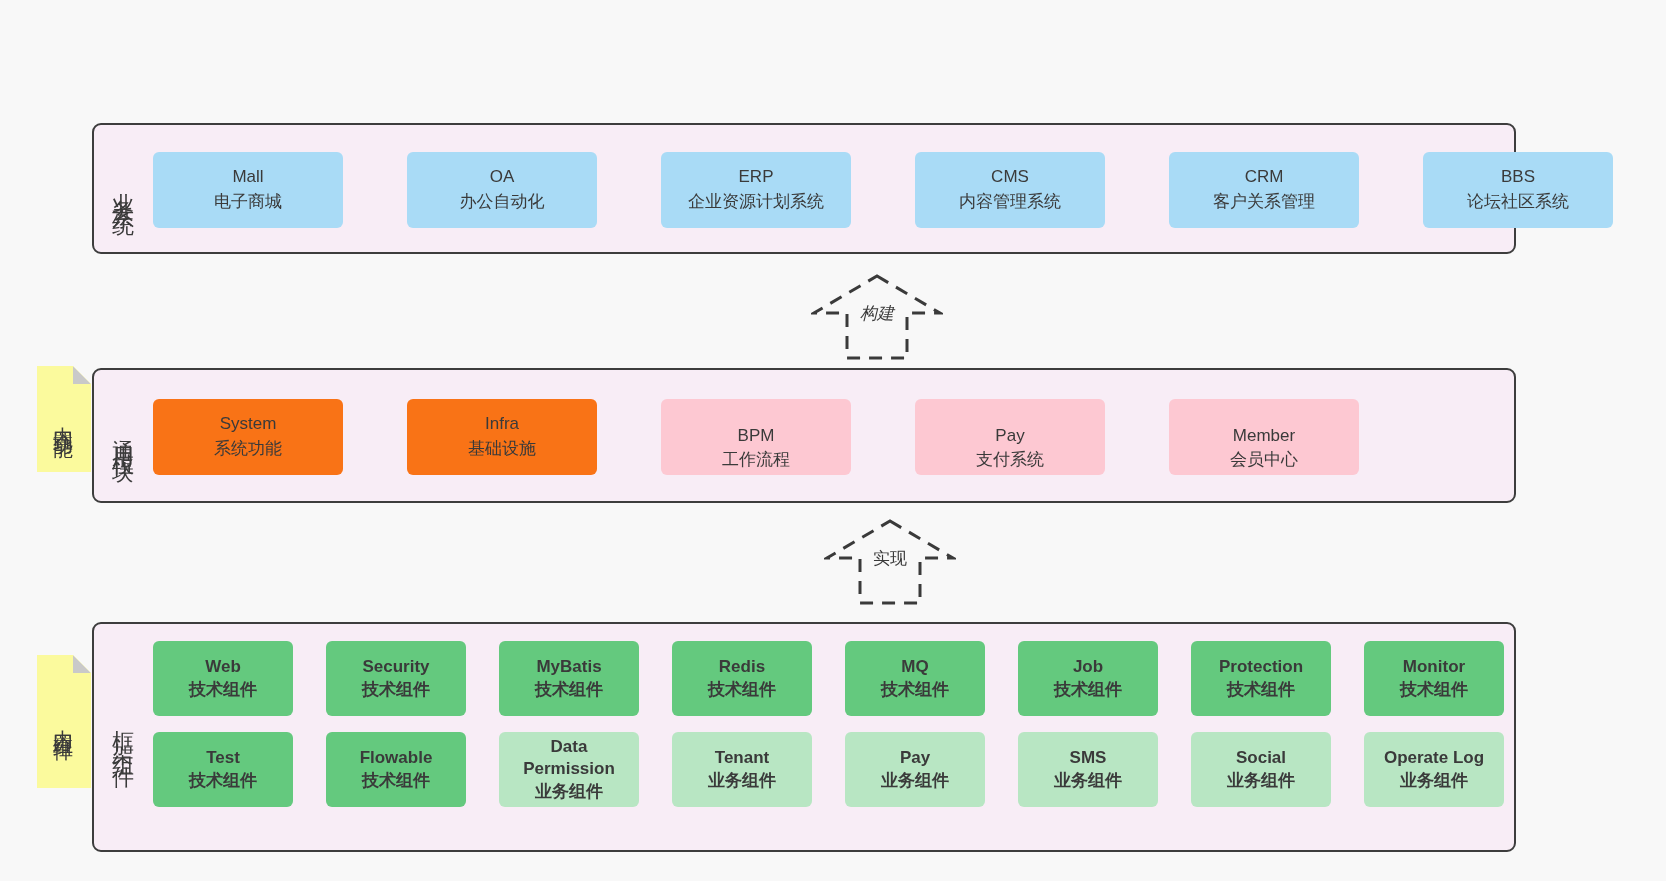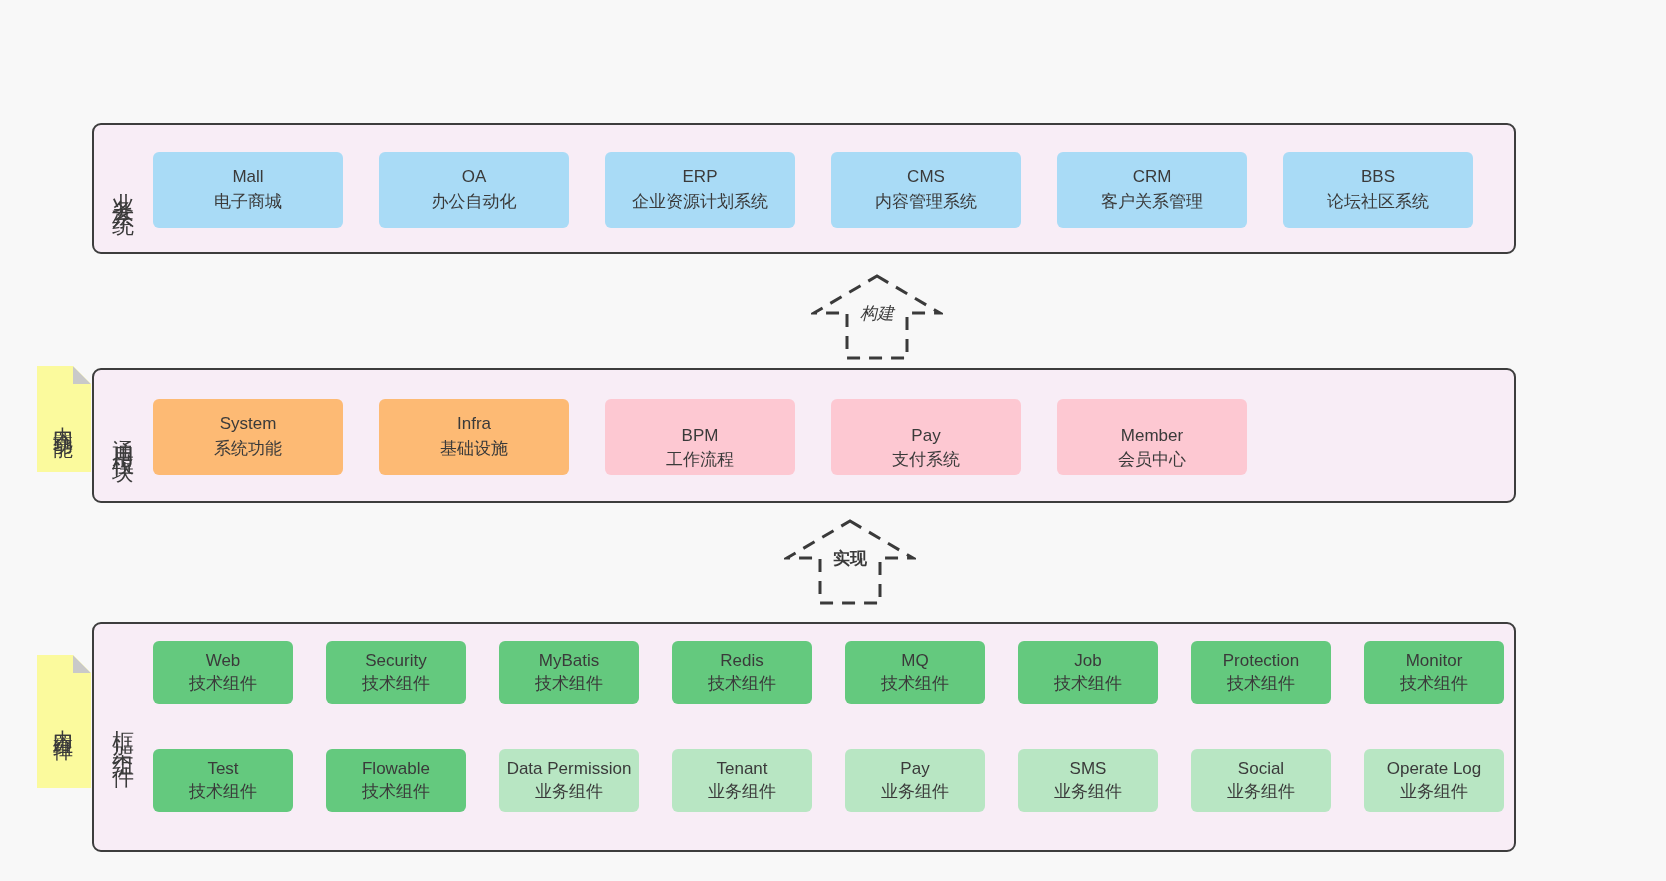--- a/index.html
+++ b/index.html
@@ -16,32 +16,32 @@
   }
   .band-label{
     position:absolute;left:0;top:0;bottom:0;width:58px;
     display:flex;align-items:center;justify-content:center;
   }
   .band-label span{
     writing-mode:vertical-rl;text-orientation:upright;
     font-size:22px;letter-spacing:7px;color:#3a3a3a;white-space:nowrap;
   }
   .band-label.spread span{letter-spacing:12px;}
-  .row{position:absolute;left:59px;display:flex;gap:36px;}
+  .row{position:absolute;left:59px;display:flex;gap:64px;}
   .row.eight{gap:33px;}
   .box{
     border-radius:6px;display:flex;flex-direction:column;
     justify-content:center;align-items:center;text-align:center;
     font-size:17px;line-height:1.45;color:#3a3a3a;
     box-sizing:border-box;padding:2px 4px;
   }
   .row.six .box{width:190px;height:76px;}
-  .row.eight .box{width:140px;height:63px;line-height:1.3;}
+  .row.eight .box{width:140px;height:75px;line-height:1.3;font-weight:bold;}
   .v-blue{background:#a9dbf6;}
-  .v-red{background:#fdba74;text-align:center;}
+  .v-red{background:#f97316;text-align:center;}
   .v-pink{background:#fdc8d2;justify-content:flex-end;}
   .v-green{background:#64c97e;}
   .v-lightgreen{background:#b8e6c3;}
   .sticky{
     position:absolute;left:37px;width:54px;background:#fbfa9d;
     clip-path:polygon(0 0,calc(100% - 18px) 0,100% 18px,100% 100%,0 100%);
     display:flex;align-items:center;justify-content:center;z-index:3;
   }
   .sticky .fold{
     position:absolute;top:0;right:0;width:18px;height:18px;
@@ -128,21 +128,21 @@
         <div>Pay</div>
         <div>支付系统</div>
       </div>
       <div class="box v-pink">
         <div>Member</div>
         <div>会员中心</div>
       </div>
     </div>
 </div>
 
-<div class="arrow" style="left:784px;top:518px;font-weight:bold;">
+<div class="arrow" style="left:824px;top:518px;">
   <svg width="132" height="88" viewBox="0 0 132 88">
     <polygon points="66,3 129,40 96,40 96,85 36,85 36,40 3,40" fill="none" stroke="#3a3a3a" stroke-width="3" stroke-dasharray="13 9"></polygon>
     <rect x="38" y="25" width="56" height="28" fill="#f8f8f8"></rect>
     <text x="66" y="46" text-anchor="middle">实现</text>
   </svg>
 </div>
 
 <div class="sticky" style="top:655px;height:133px;">
   <i class="fold"></i>
   <span>内置组件</span>
@@ -180,21 +180,21 @@
       </div>
       <div class="box v-green">
         <div>Protection</div>
         <div>技术组件</div>
       </div>
       <div class="box v-green">
         <div>Monitor</div>
         <div>技术组件</div>
       </div>
     </div>
-  <div class="row eight" style="top:125px;align-items:center;">
+  <div class="row eight" style="top:108px;align-items:center;">
 
   <div class="box v-green">
         <div>Test</div>
         <div>技术组件</div>
       </div>
       <div class="box v-green">
         <div>Flowable</div>
         <div>技术组件</div>
       </div>
       <div class="box v-lightgreen">

